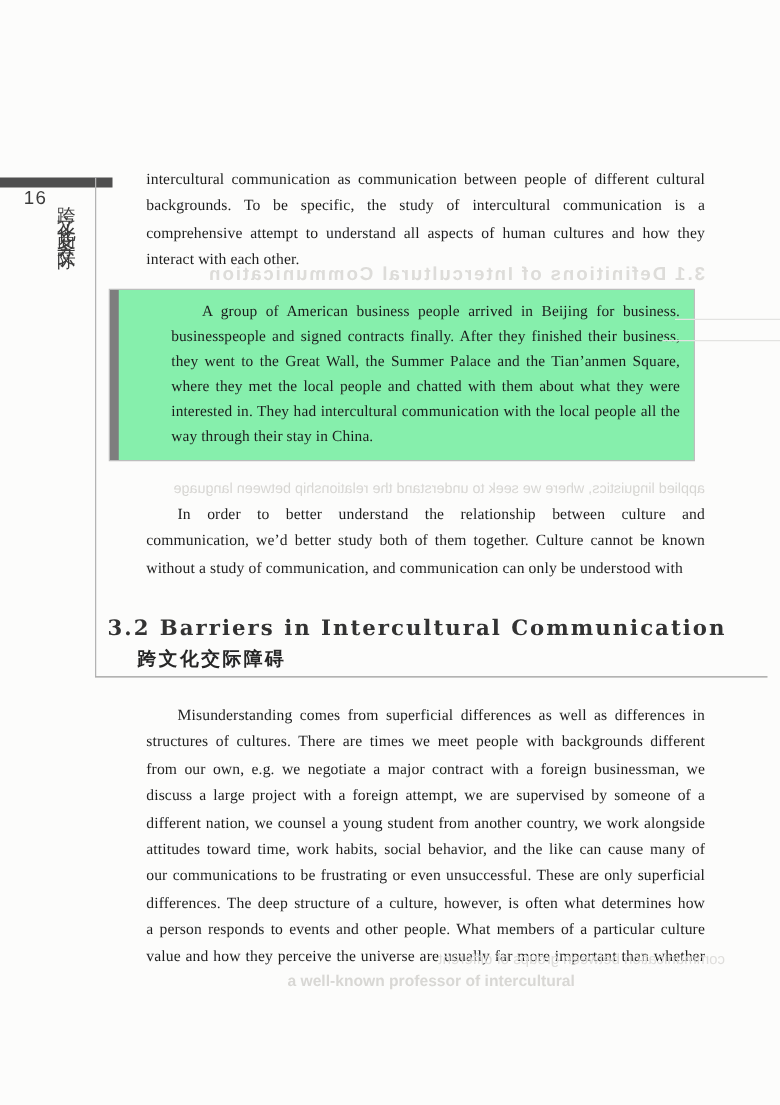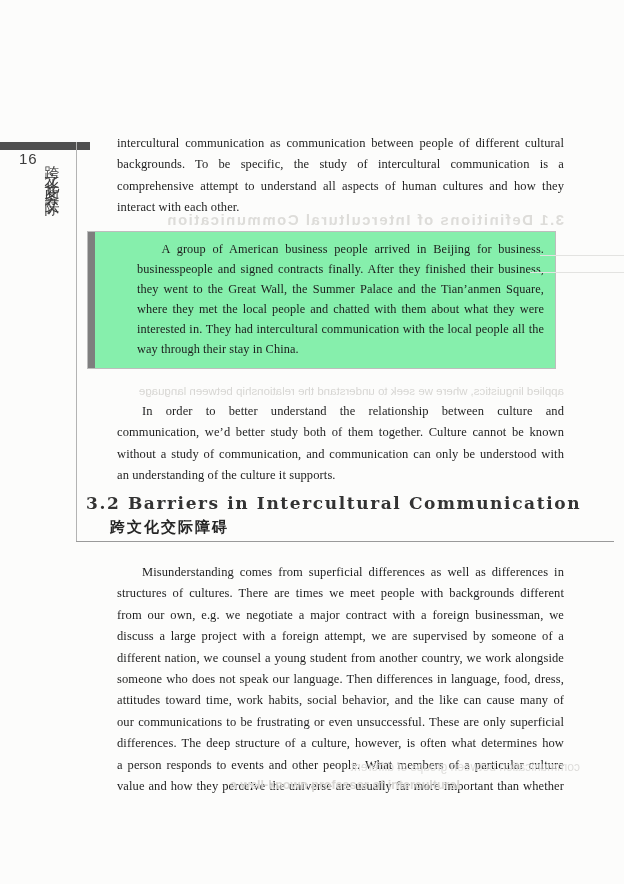--- a/index.html
+++ b/index.html
@@ -94,34 +94,32 @@
       <div class="tl">interested in. They had intercultural communication with the local people all the</div>
       <div class="tl">way through their stay in China.</div>
     </div>
 
   <div class="bleed bleed-below-box mirrored">applied linguistics, where we seek to understand the relationship between language</div>
 
   <div class="para p2 indent-first">
       <div class="tl">In order to better understand the relationship between culture and</div>
       <div class="tl">communication, we’d better study both of them together. Culture cannot be known</div>
       <div class="tl">without a study of communication, and communication can only be understood with</div>
-      <div class="tl">an understanding of the culture it supports.</div>
     </div>
 
   <div class="sec-head">3.2 Barriers in Intercultural Communication</div>
   <div class="sec-sub">跨文化交际障碍</div>
   <div class="h-rule"></div>
 
   <div class="para p3 cont indent-first">
       <div class="tl">Misunderstanding comes from superficial differences as well as differences in</div>
       <div class="tl">structures of cultures. There are times we meet people with backgrounds different</div>
       <div class="tl">from our own, e.g. we negotiate a major contract with a foreign businessman, we</div>
       <div class="tl">discuss a large project with a foreign attempt, we are supervised by someone of a</div>
       <div class="tl">different nation, we counsel a young student from another country, we work alongside</div>
-      <div class="tl">someone who does not speak our language. Then differences in language, food, dress,</div>
       <div class="tl">attitudes toward time, work habits, social behavior, and the like can cause many of</div>
       <div class="tl">our communications to be frustrating or even unsuccessful. These are only superficial</div>
       <div class="tl">differences. The deep structure of a culture, however, is often what determines how</div>
       <div class="tl">a person responds to events and other people. What members of a particular culture</div>
       <div class="tl">value and how they perceive the universe are usually far more important than whether</div>
     </div>
 
   <div class="bleed bleed-bottom-1 mirrored">communication between groups of different</div>
   <div class="bleed bleed-bottom-2">a well-known professor of intercultural</div>
 

